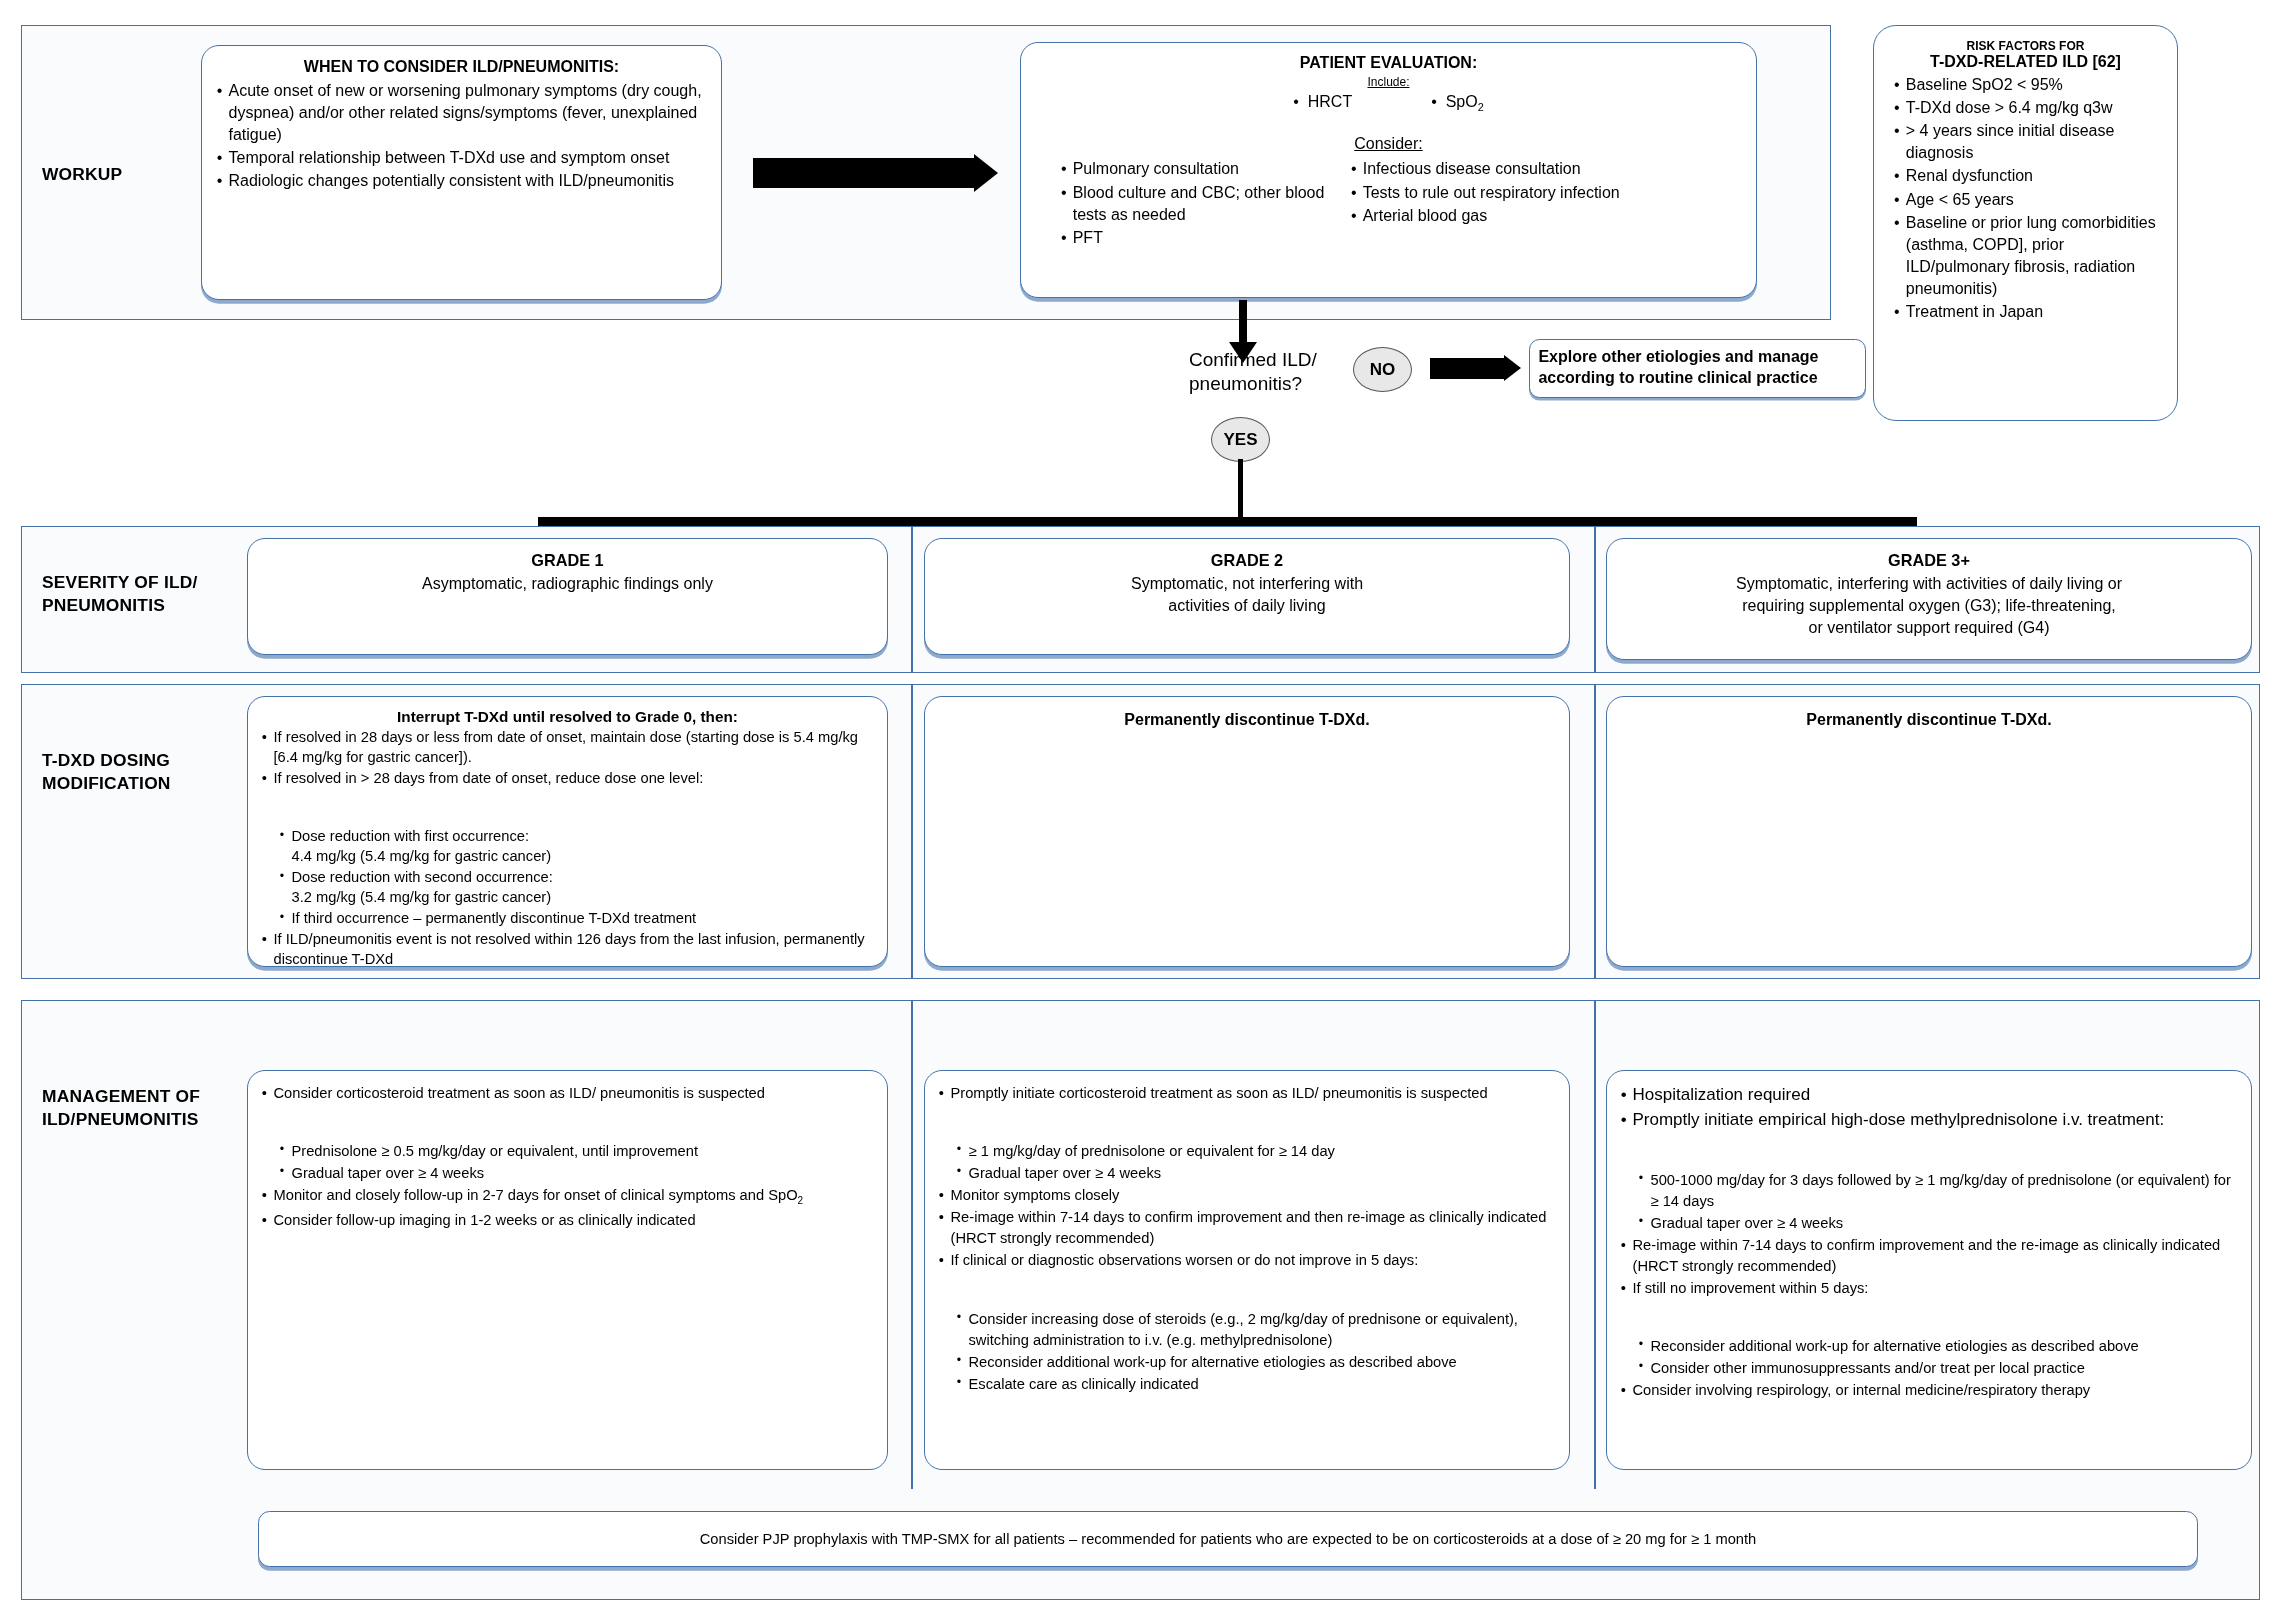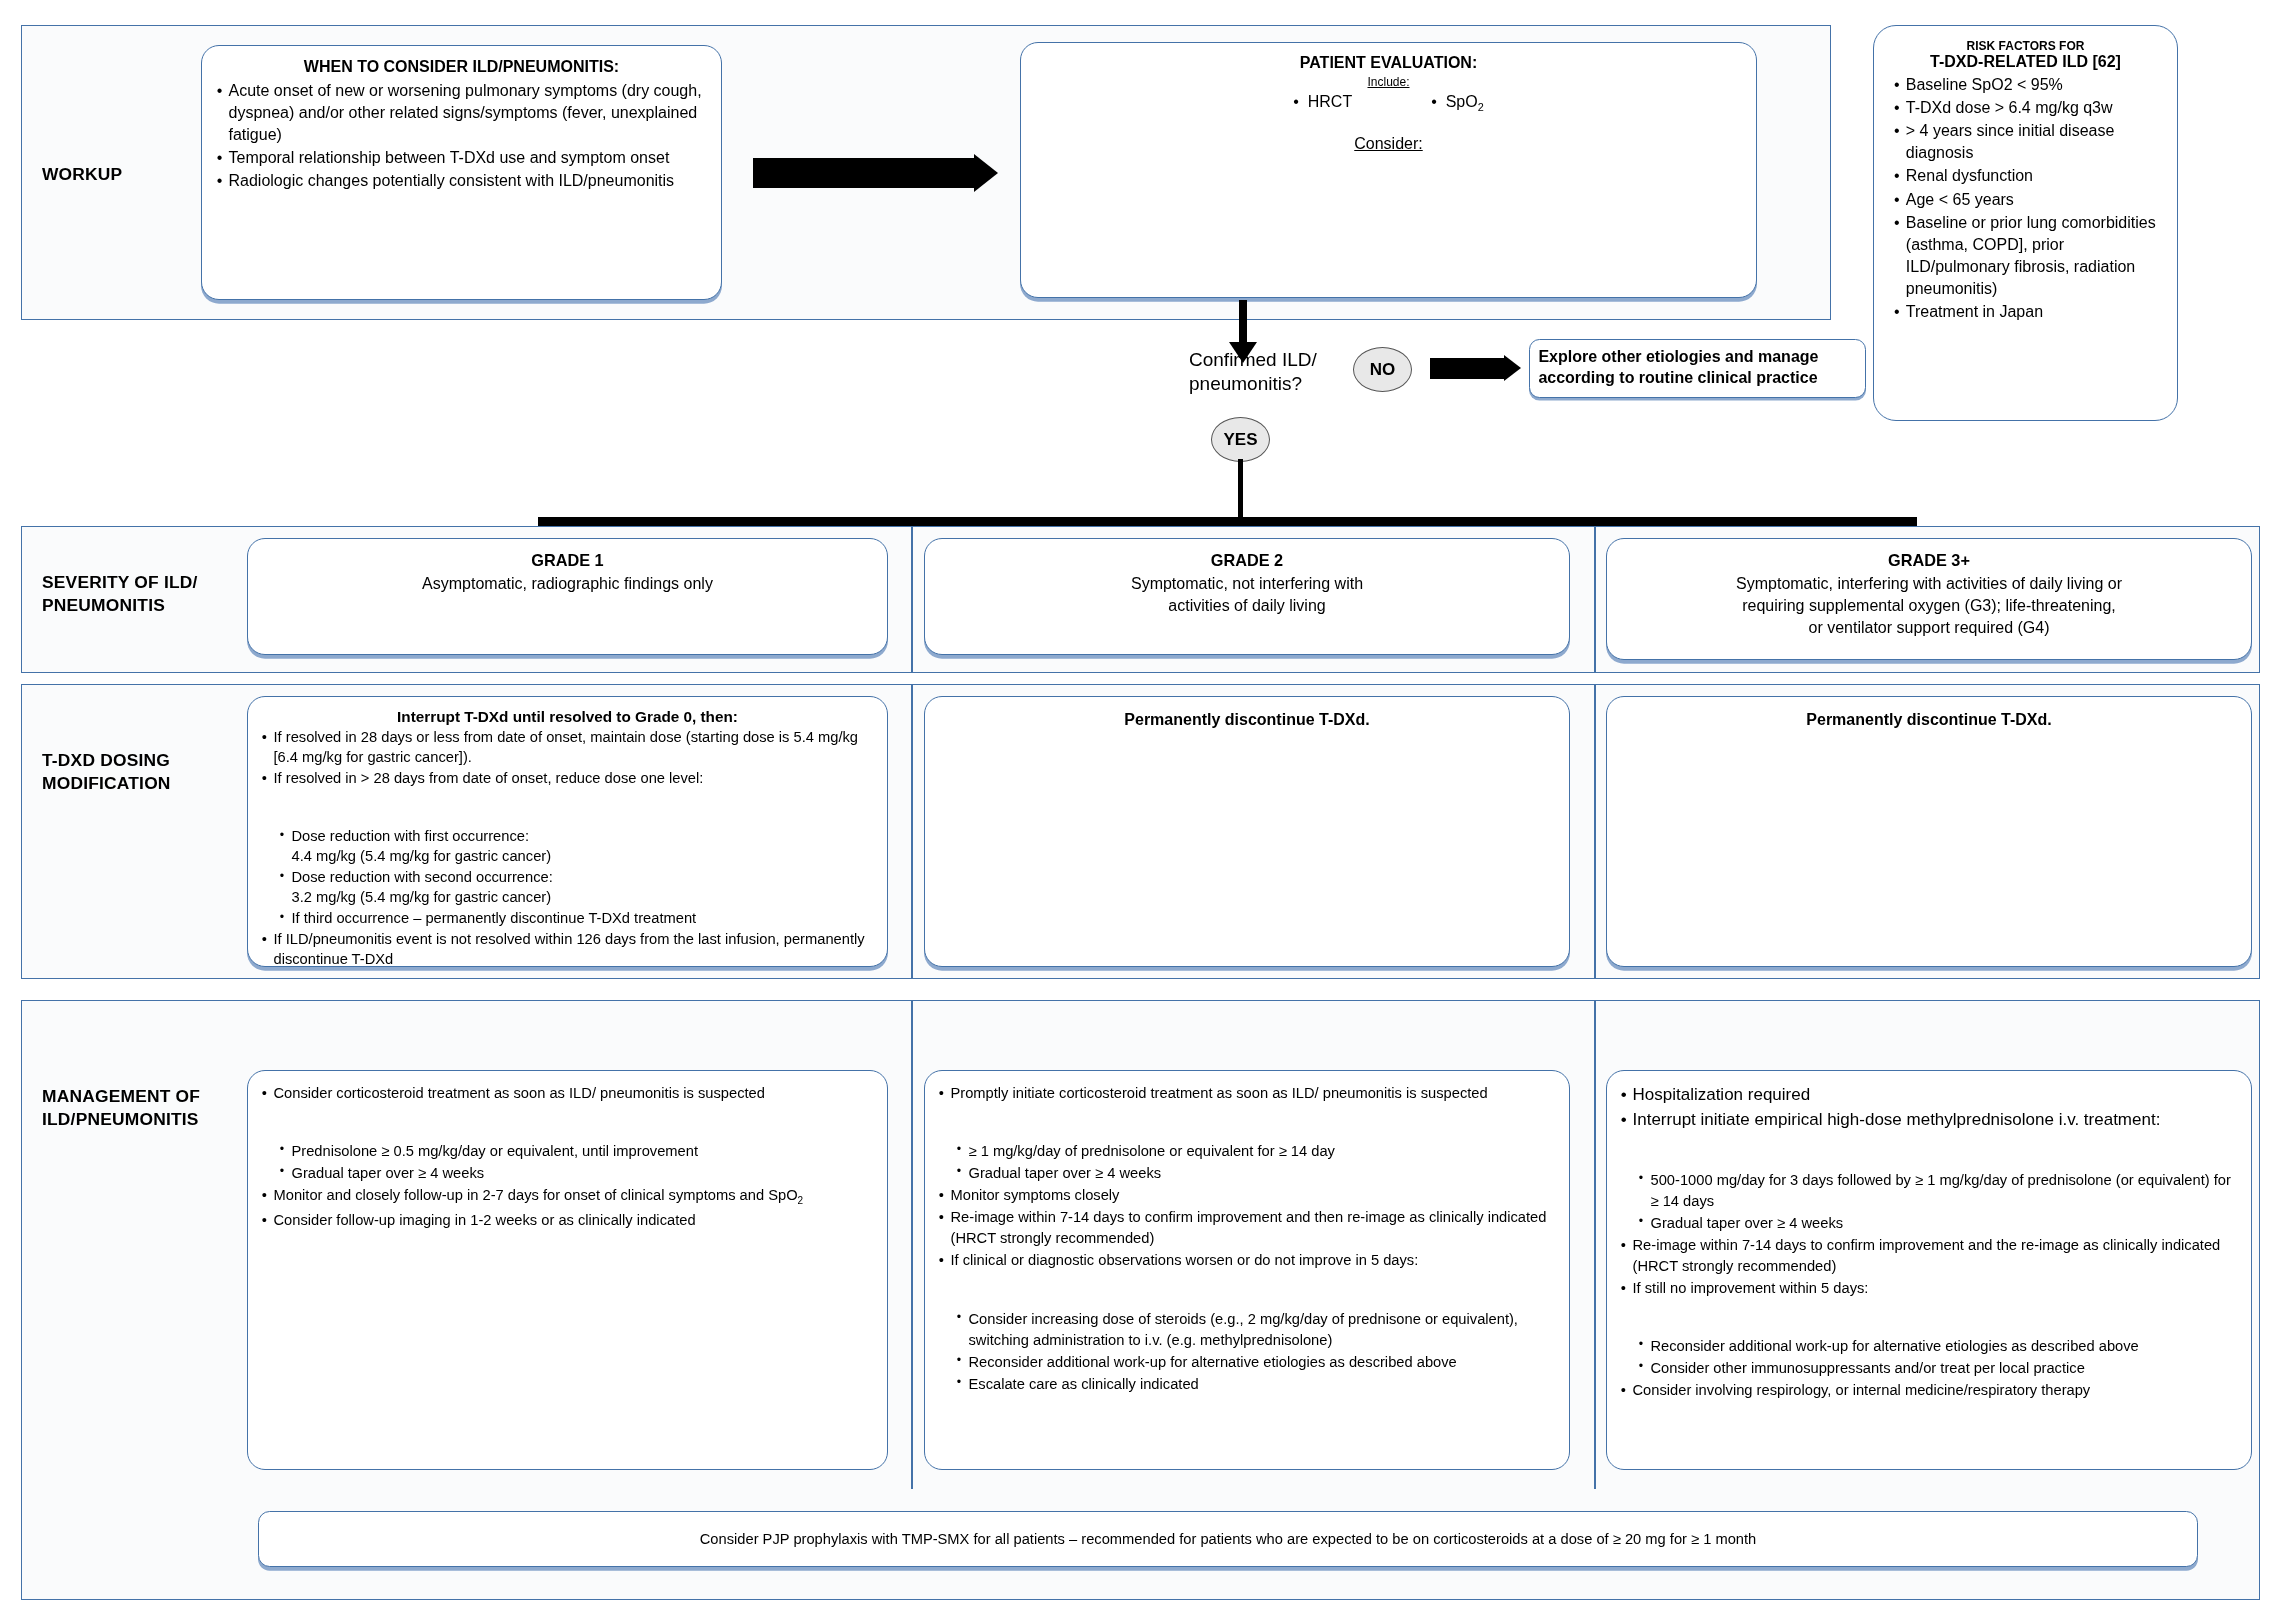--- a/index.html
+++ b/index.html
@@ -140,20 +140,32 @@
     <div style="text-align:center; margin-top:3.2px;">
       <span style="font-size:12px; text-decoration:underline;">Include:</span>
     </div>
     <div style="display:flex; justify-content:center; gap:79px; margin-top:4.2px; font-size:16px;">
       <span>•&nbsp;&nbsp;<span>HRCT</span></span>
       <span>•&nbsp;&nbsp;SpO<sub>2</sub></span>
     </div>
     <div style="text-align:center; margin-top:22px;">
       <span style="font-size:16px; text-decoration:underline;">Consider:</span>
     </div>
+    <div style="display:flex; gap:16px; margin-top:5.3px; font-size:16px; line-height:1.38; padding-left:22px;">
+      <ul class="b" style="width:274px;">
+        <li>Pulmonary consultation</li>
+        <li>Blood culture and CBC; other blood tests as needed</li>
+        <li>PFT</li>
+      </ul>
+      <ul class="b" style="width:368px;">
+        <li>Infectious disease consultation</li>
+        <li>Tests to rule out respiratory infection</li>
+        <li>Arterial blood gas</li>
+      </ul>
+    </div>
   </div>
 
   <div class="card" style="left:1873px; top:25px; width:305px; height:396px; padding:12.6px 10.5px; border-radius:23px; box-shadow:none;">
     <span class="ttl" style="font-size:12px;">RISK FACTORS FOR</span>
     <span class="ttl" style="font-size:16px;">T-DXD-RELATED ILD [62]</span>
     <ul class="b" style="font-size:16px; line-height:1.38; margin-top:3.2px; padding-left:5.3px;">
       <li>Baseline SpO2 &lt; 95%</li>
       <li>T-DXd dose &gt; 6.4 mg/kg q3w</li>
       <li>&gt; 4 years since initial disease diagnosis</li>
       <li>Renal dysfunction</li>
@@ -292,21 +304,21 @@
     <ul class="b2" style="font-size:14.7px; line-height:1.42;">
       <li>Consider increasing dose of steroids (e.g., 2 mg/kg/day of prednisone or equivalent), switching administration to i.v. (e.g. methylprednisolone)</li>
       <li>Reconsider additional work-up for alternative etiologies as described above</li>
       <li>Escalate care as clinically indicated</li>
     </ul>
   </div>
 
   <div class="card" style="left:1606px; top:1070px; width:646px; height:400px; padding:11.6px 9.5px; box-shadow:none;">
     <ul class="b" style="font-size:17px; line-height:1.42;">
       <li>Hospitalization required</li>
-      <li>Interrupt initiate empirical high-dose methylprednisolone i.v. treatment:</li>
+      <li>Promptly initiate empirical high-dose methylprednisolone i.v. treatment:</li>
     </ul>
     <ul class="b2" style="font-size:14.7px; line-height:1.42;">
       <li>500-1000 mg/day for 3 days followed by ≥ 1 mg/kg/day of prednisolone (or equivalent) for ≥ 14 days</li>
       <li>Gradual taper over ≥ 4 weeks</li>
     </ul>
     <ul class="b" style="font-size:14.7px; line-height:1.42;">
       <li>Re-image within 7-14 days to confirm improvement and the re-image as clinically indicated (HRCT strongly recommended)</li>
       <li>If still no improvement within 5 days:</li>
     </ul>
     <ul class="b2" style="font-size:14.7px; line-height:1.42;">

